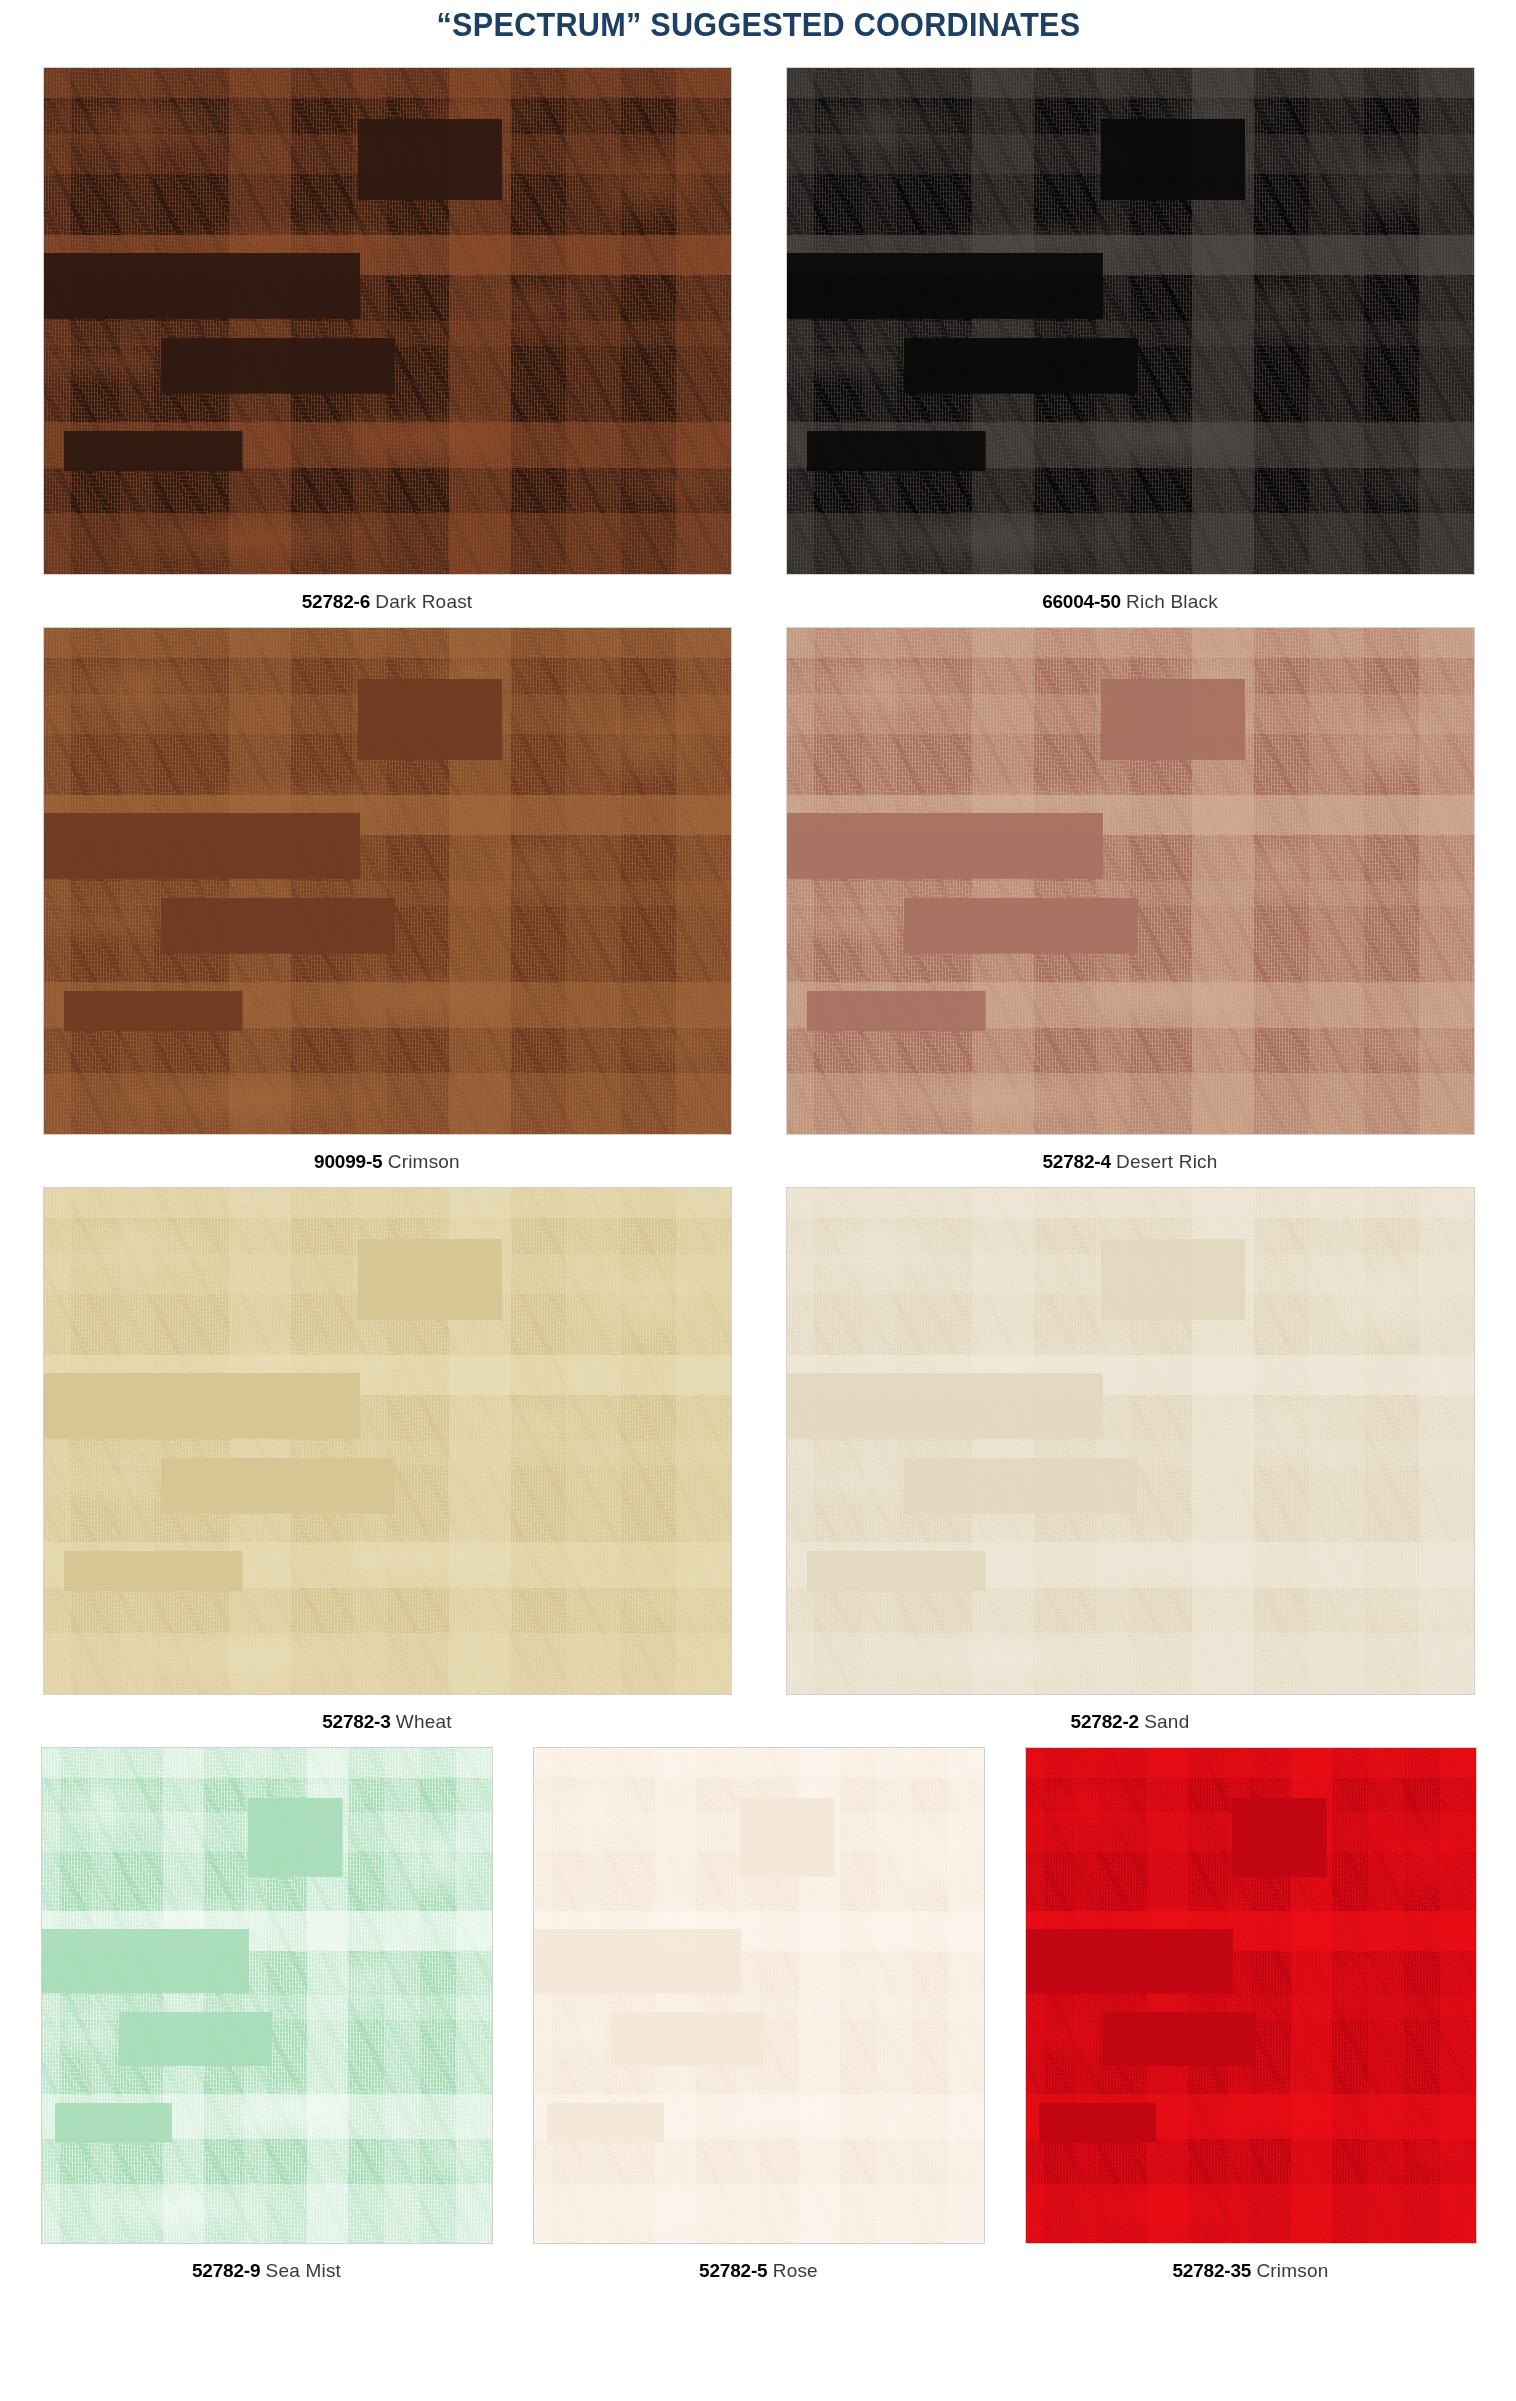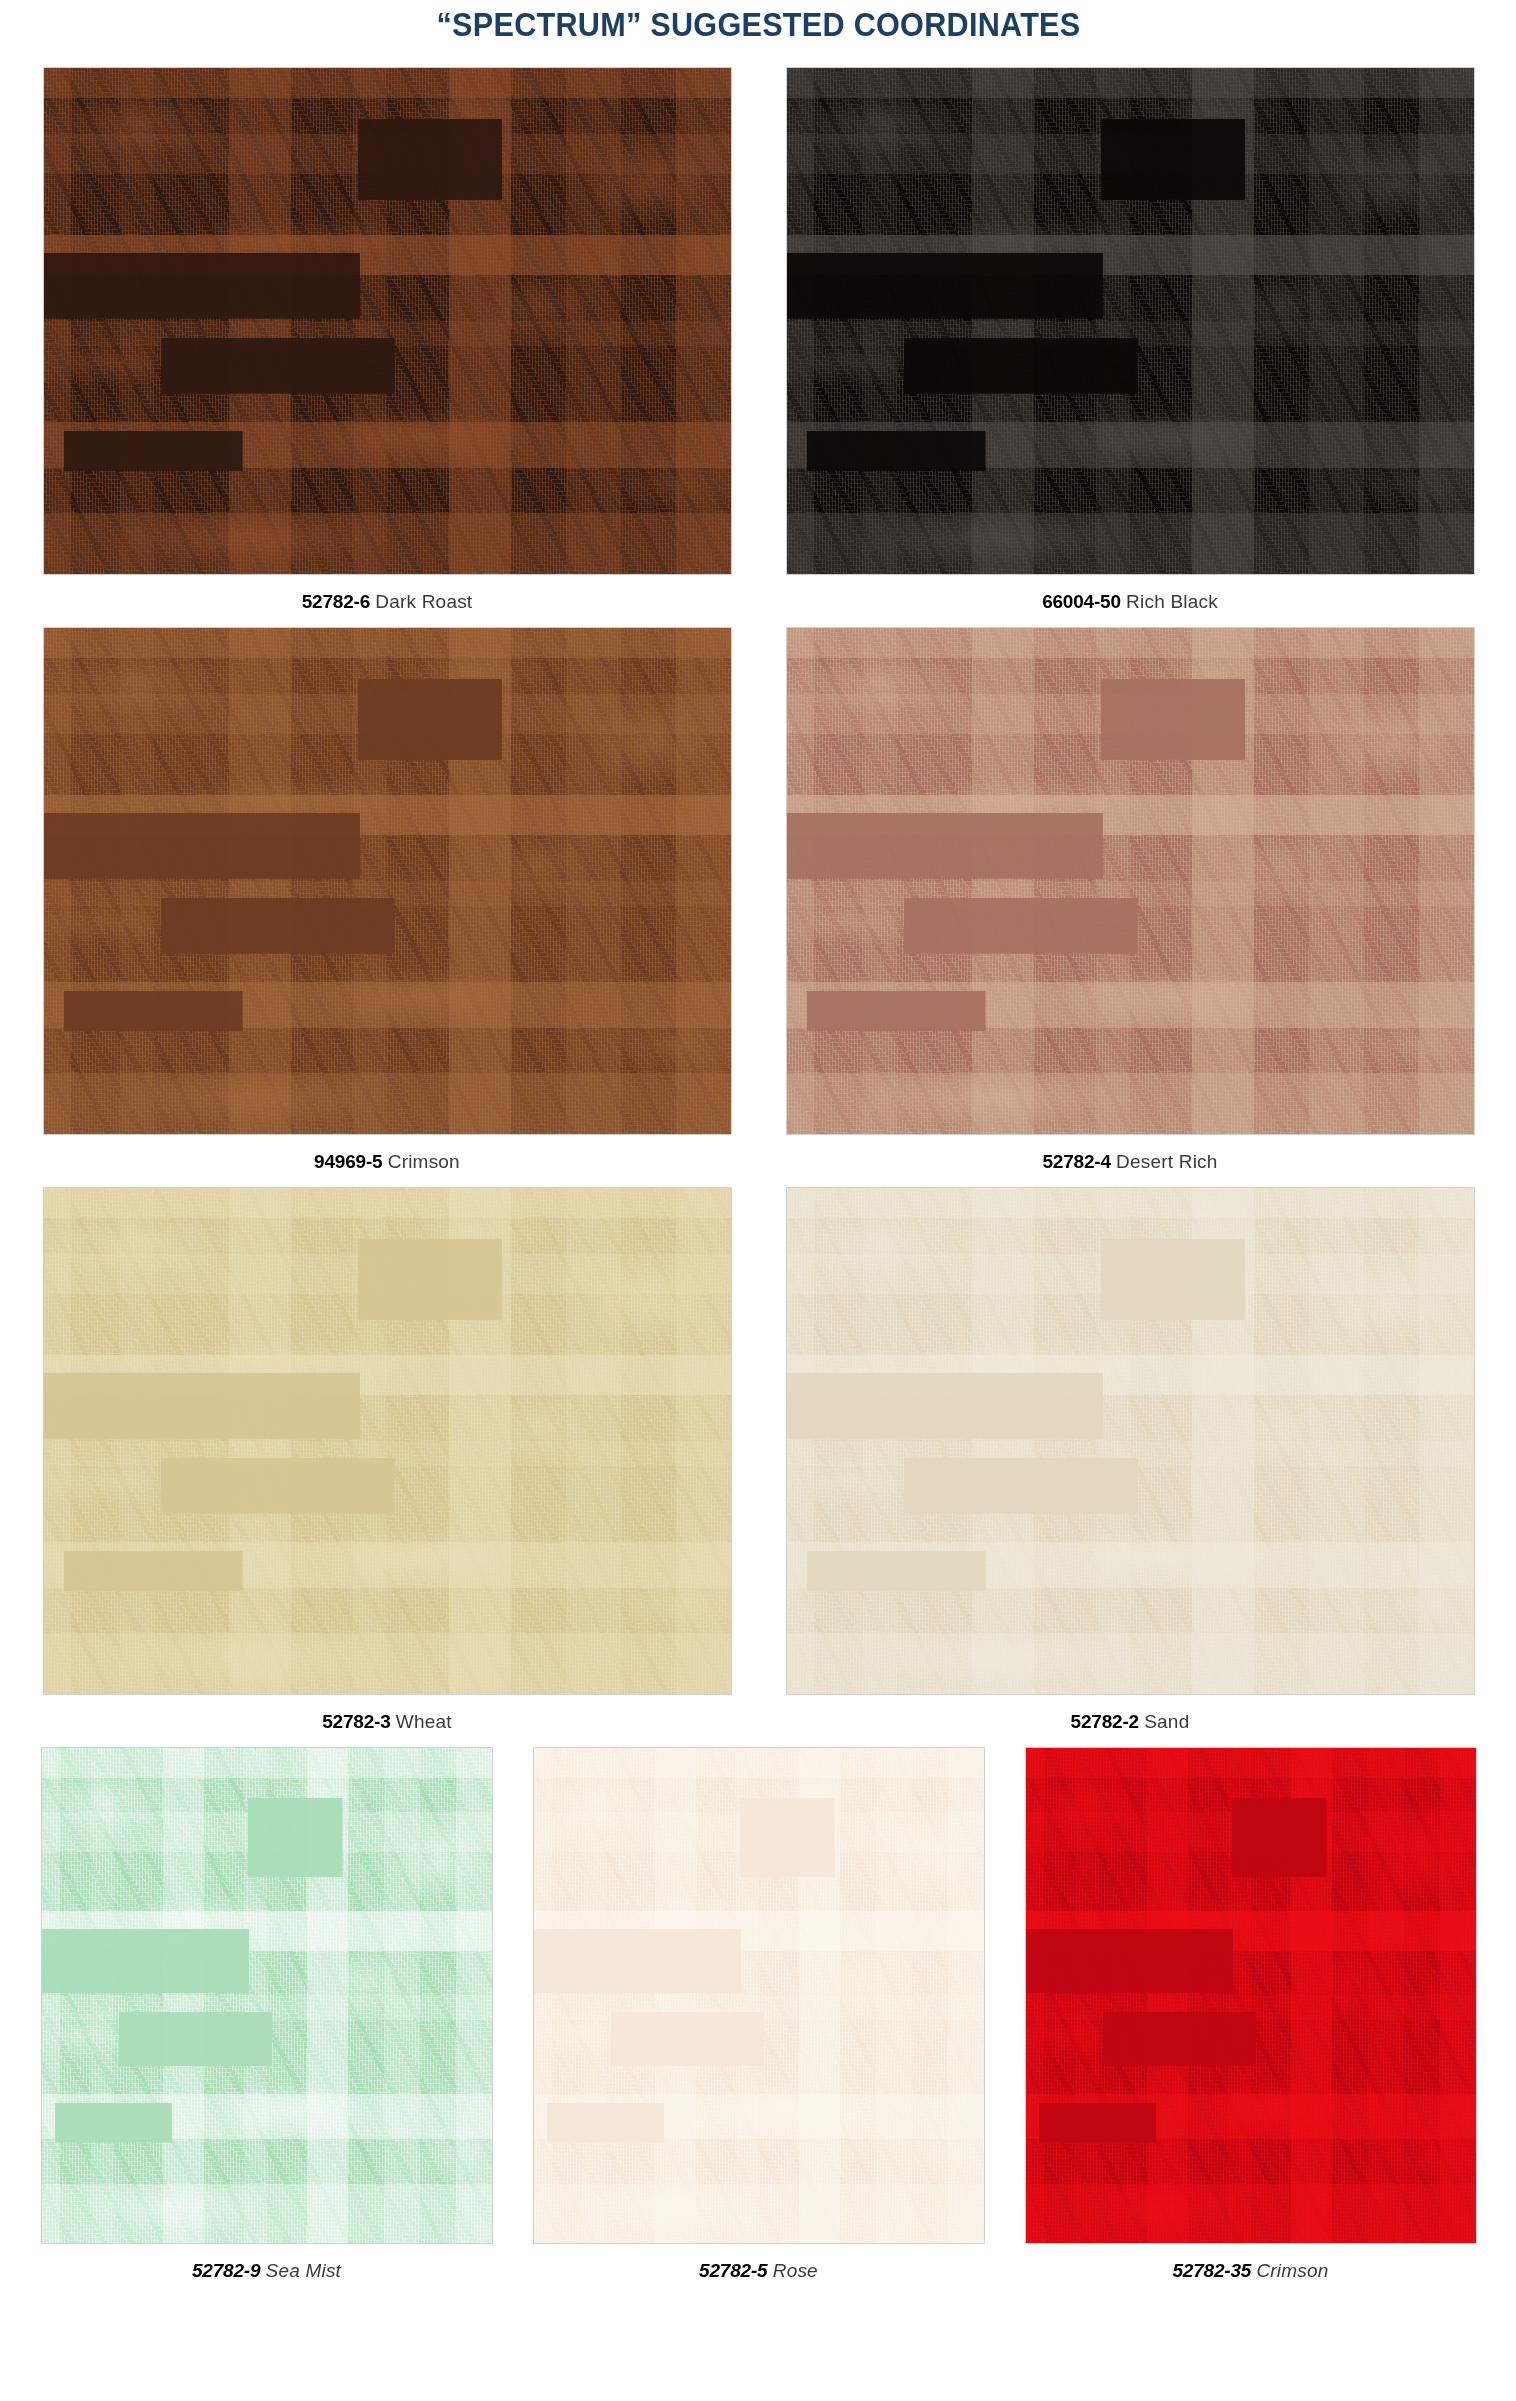--- a/index.html
+++ b/index.html
@@ -49,21 +49,21 @@
     width: 1517px;
   }
 
   .swatch-row {
     position: relative;
     width: 1517px;
     display: flex;
     justify-content: center;
   }
   .row-pair   { height: 560px; }
-  .row-triple { height: 563px; font-style: italic; }
+  .row-triple { height: 563px; }
 
   .swatch-cell {
     display: flex;
     flex-direction: column;
     align-items: center;
   }
   .row-pair .swatch-cell   { width: 689px; margin: 0 27px; }
   .row-triple .swatch-cell { width: 452px; margin: 0 20px; }
 
   
@@ -240,21 +240,21 @@
       <div class="swatch-cell">
         <div class="swatch-tile" style="--base: #6e3a22; --tex-15: rgba(169,112,63,0.15); --tex-18: rgba(169,112,63,0.18); --tex-20: rgba(169,112,63,0.2); --tex-25: rgba(169,112,63,0.25); --tex-30: rgba(169,112,63,0.3); --tex-35: rgba(169,112,63,0.35); --tex-38: rgba(169,112,63,0.38); --tex-40: rgba(169,112,63,0.4); --tex-45: rgba(169,112,63,0.45); --tex-50: rgba(169,112,63,0.5); --tex-55: rgba(169,112,63,0.55);">
           <div class="tex-base"></div>
           <div class="tex-a"></div>
           <div class="tex-b"></div>
           <div class="tex-d"></div>
           <div class="tex-c"></div>
           <div class="tex-mask"></div>
         </div>
         <div class="swatch-caption">
-          <span class="swatch-code">94969-5</span><span> </span><span class="swatch-name">Crimson</span>
+          <span class="swatch-code">90099-5</span><span> </span><span class="swatch-name">Crimson</span>
         </div>
       </div>
 
       <div class="swatch-cell">
         <div class="swatch-tile" style="--base: #a87060; --tex-15: rgba(214,183,154,0.15); --tex-18: rgba(214,183,154,0.18); --tex-20: rgba(214,183,154,0.2); --tex-25: rgba(214,183,154,0.25); --tex-30: rgba(214,183,154,0.3); --tex-35: rgba(214,183,154,0.35); --tex-38: rgba(214,183,154,0.38); --tex-40: rgba(214,183,154,0.4); --tex-45: rgba(214,183,154,0.45); --tex-50: rgba(214,183,154,0.5); --tex-55: rgba(214,183,154,0.55);">
           <div class="tex-base"></div>
           <div class="tex-a"></div>
           <div class="tex-b"></div>
           <div class="tex-d"></div>
           <div class="tex-c"></div>

